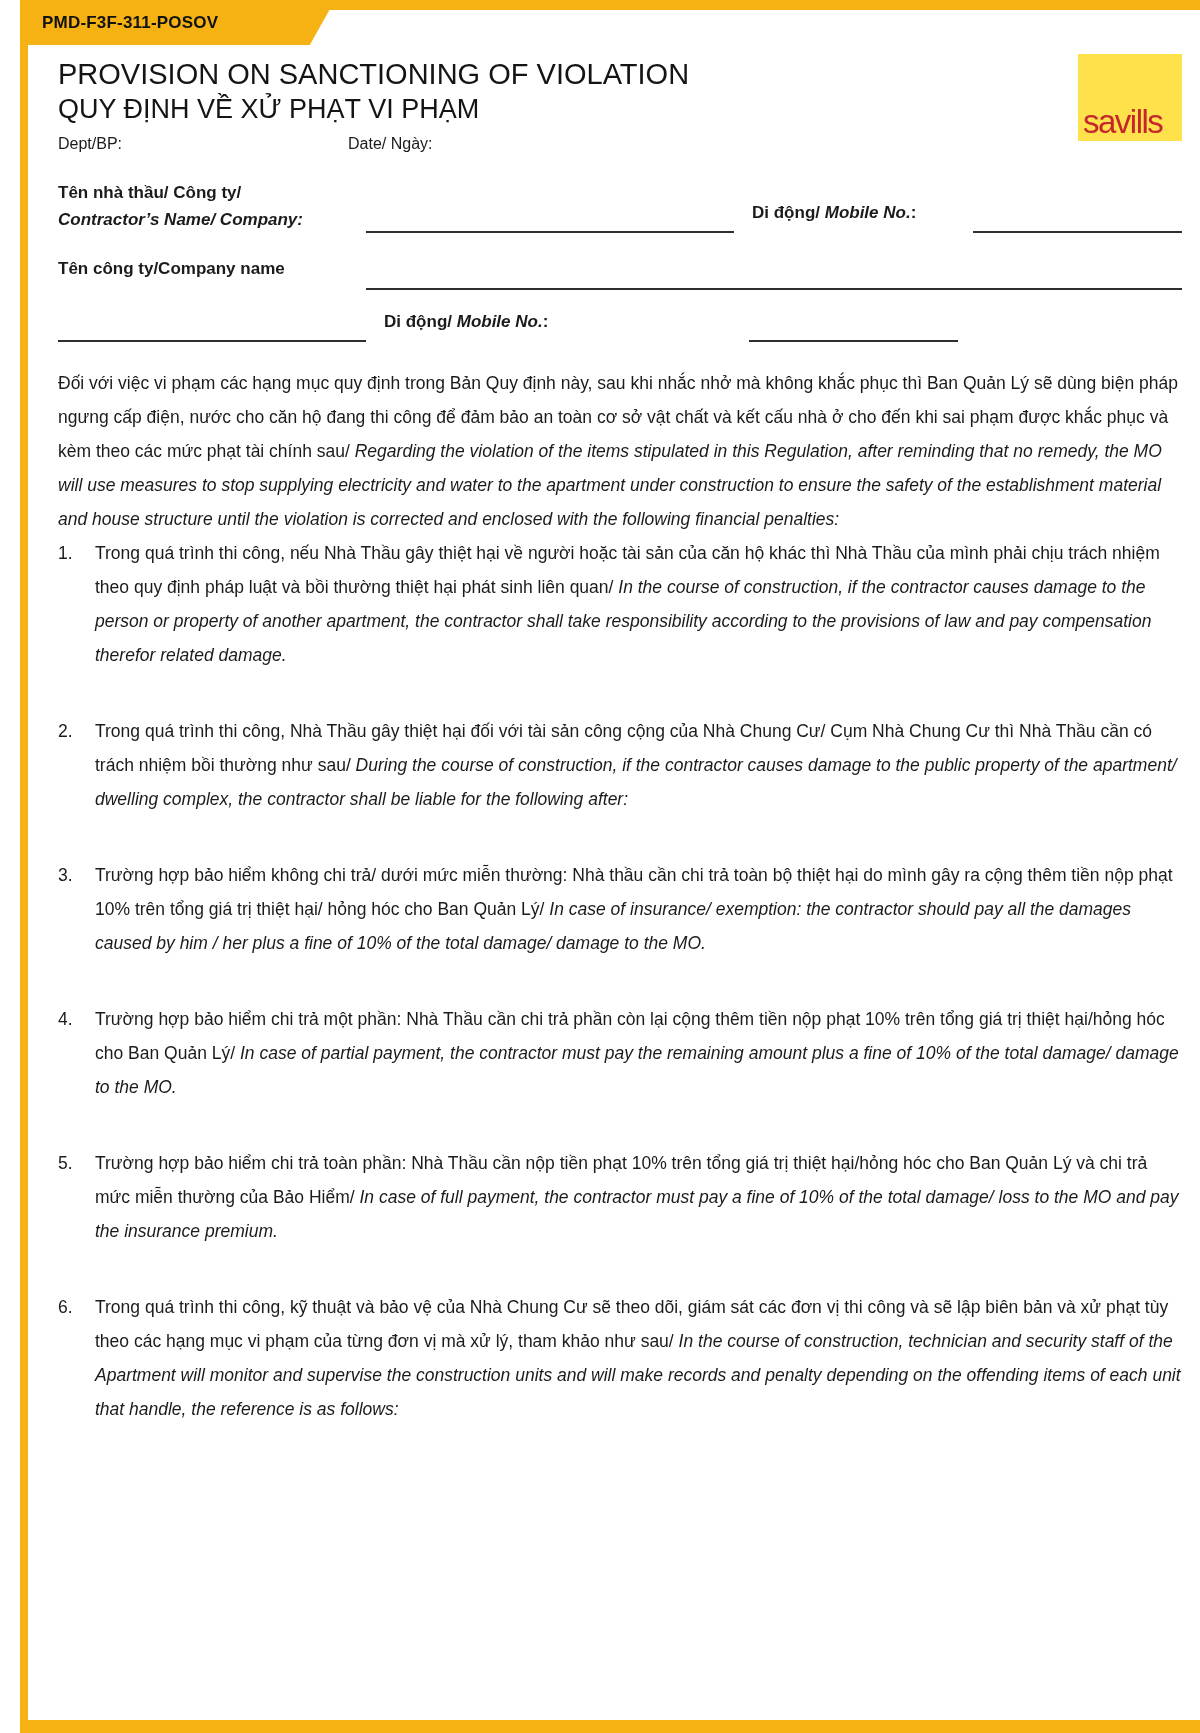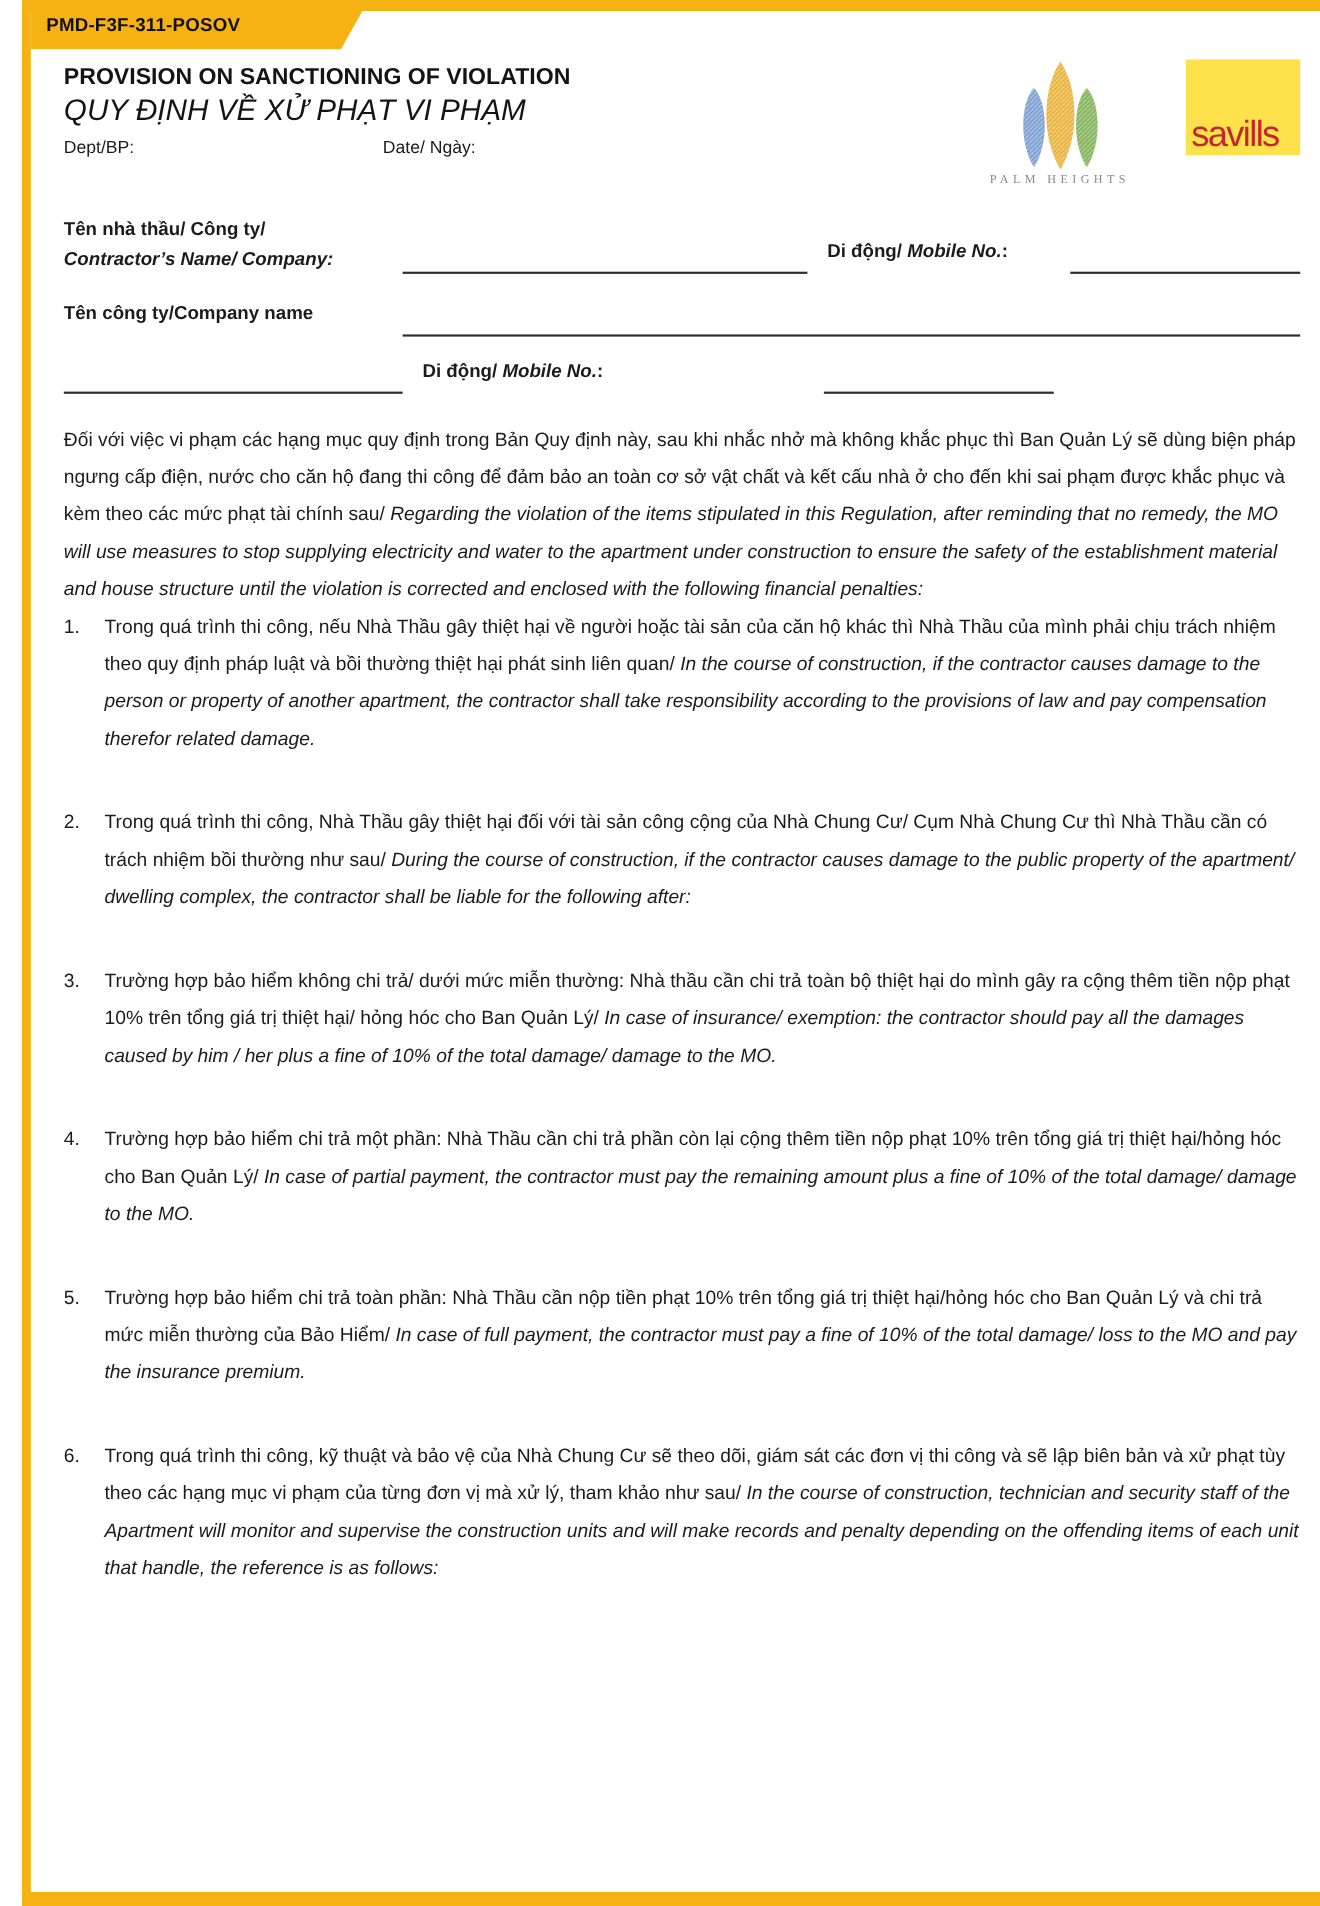--- a/index.html
+++ b/index.html
@@ -28,22 +28,22 @@
   .tag{
     position:absolute;left:-8px;top:-10px;width:315px;height:45px;
     background:var(--frameYellow);
     clip-path:polygon(0 0,100% 0,92% 100%,0 100%);
     display:flex;align-items:center;padding-left:22px;
     font-weight:700;font-size:17px;color:#121212;letter-spacing:.2px;
   }
   .content{padding:40px 24px 0 30px;}
   header{display:flex;align-items:flex-start;}
   .titles{flex:1;min-width:0;}
-  h1{margin:8px 0 0;font-size:21px;font-weight:700;line-height:1.15;color:#141414;}
-  h2{margin:3px 0 10px;font-size:27px;font-weight:400;line-height:1.15;color:#141414;font-style:italic;}
+  h1{margin:8px 0 0;font-size:29px;font-weight:400;line-height:1.15;color:#141414;}
+  h2{margin:3px 0 10px;font-size:27px;font-weight:400;line-height:1.15;color:#141414;}
   .meta{display:flex;font-size:16px;gap:20px;}
   .meta .dept{width:270px;}
   .palm{width:185px;text-align:center;padding-top:4px;}
   .palm svg{display:block;margin:0 auto;}
   .palm-caption{font-family:"Liberation Serif",serif;font-size:11px;letter-spacing:4px;color:var(--captionGray);white-space:nowrap;margin-top:3px;}
   .savills{
     width:104px;height:87px;background:var(--savillsYellow);
     display:flex;align-items:flex-end;justify-content:flex-start;
     padding:0 4px 4px 5px;margin-left:22px;margin-top:4px;flex:0 0 auto;
   }
@@ -83,39 +83,20 @@
     <header>
       <div class="titles">
         <h1>PROVISION ON SANCTIONING OF VIOLATION</h1>
         <h2>QUY ĐỊNH VỀ XỬ PHẠT VI PHẠM</h2>
         <div class="meta">
           <span class="dept">Dept/BP:</span>
           <span>Date/ Ngày:</span>
         </div>
       </div>
 
-      <div class="palm">
-        <svg width="160" height="100" viewBox="0 0 160 100">
-          <defs>
-            <pattern id="hatch" width="4" height="4" patternUnits="userSpaceOnUse">
-              <path d="M0 4 L4 0" stroke="#ffffff" stroke-width="1" opacity="0.45"></path>
-            </pattern>
-          </defs>
-
-          <path d="M56,26 C68,38 70,76 56,98 C42,76 44,38 56,26 Z" fill="var(--leafBlue)"></path>
-          <path d="M56,26 C68,38 70,76 56,98 C42,76 44,38 56,26 Z" fill="url(#hatch)"></path>
-
-          <path d="M80,2 C96,26 98,70 80,100 C62,70 64,26 80,2 Z" fill="var(--leafGold)"></path>
-          <path d="M80,2 C96,26 98,70 80,100 C62,70 64,26 80,2 Z" fill="url(#hatch)"></path>
-
-          <path d="M104,26 C116,38 118,76 104,98 C90,76 92,38 104,26 Z" fill="var(--leafGreen)"></path>
-          <path d="M104,26 C116,38 118,76 104,98 C90,76 92,38 104,26 Z" fill="url(#hatch)"></path>
-        </svg>
-        <div class="palm-caption">PALM HEIGHTS</div>
-      </div>
 
       <div class="savills">
         <span>savills</span>
       </div>
     </header>
 
     <section class="form">
 
       <div class="flabel">
         <div class="b">Tên nhà thầu/ Công ty/</div>

